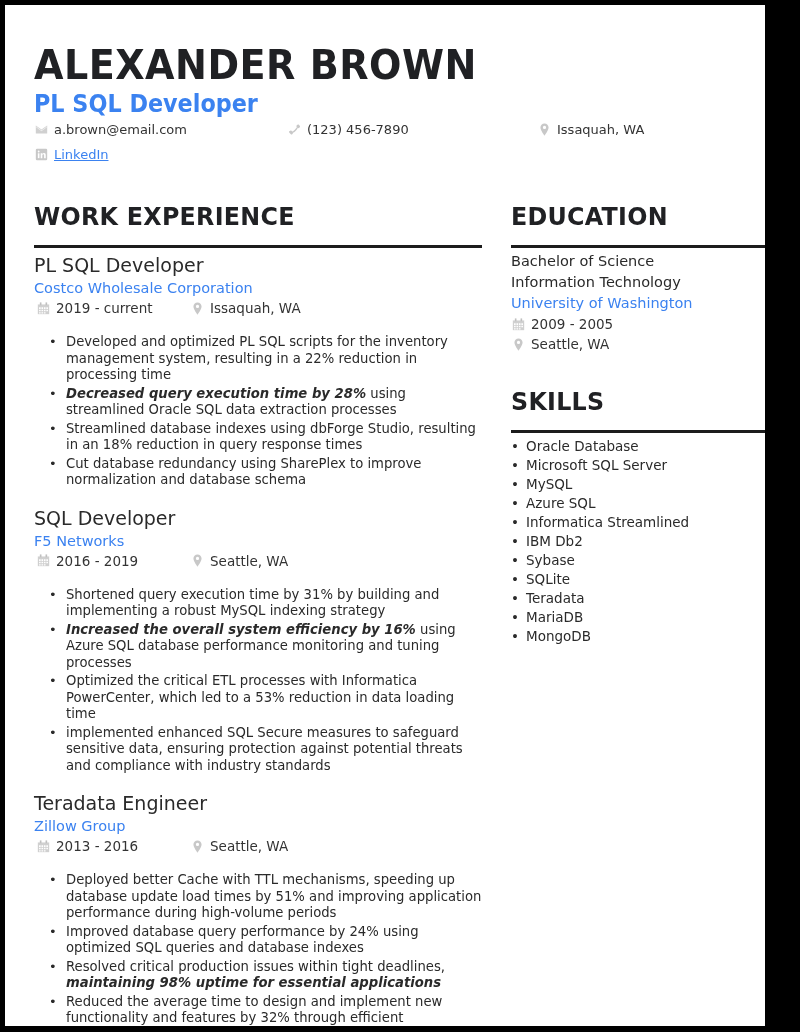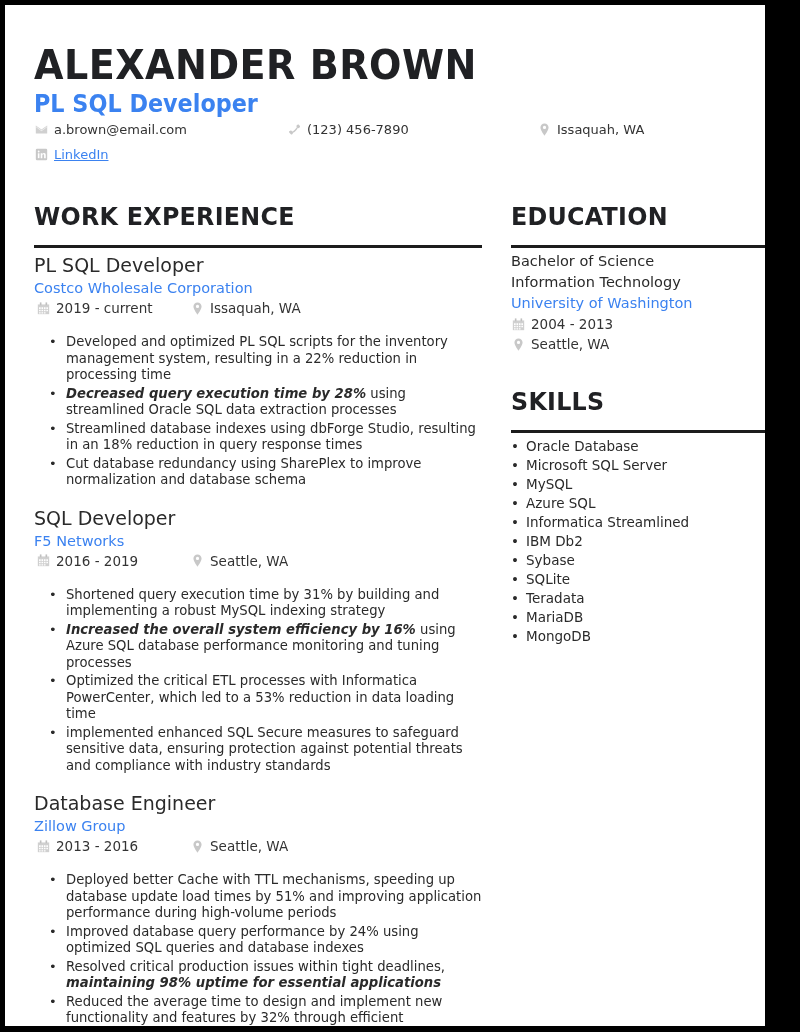--- a/index.html
+++ b/index.html
@@ -165,21 +165,21 @@
       </div>
       <ul class="bullets">
         <li><span>Shortened query execution time by 31% by building and implementing a robust MySQL indexing strategy</span></li>
         <li><span class="em">Increased the overall system efficiency by 16%</span><span> using Azure SQL database performance monitoring and tuning processes</span></li>
         <li><span>Optimized the critical ETL processes with Informatica PowerCenter, which led to a 53% reduction in data loading time</span></li>
         <li><span>implemented enhanced SQL Secure measures to safeguard sensitive data, ensuring protection against potential threats and compliance with industry standards</span></li>
       </ul>
     </div>
 
     <div class="job">
-      <div class="job-title">Database Engineer</div>
+      <div class="job-title">Teradata Engineer</div>
       <div class="company">Zillow Group</div>
       <div class="meta">
         <span class="date">
             <span class="icon">
               <svg viewBox="0 0 16 16">
                 <path d="M1 3h14v12H1z" fill="#d0d0d0"></path>
                 <rect x="3.5" y="0.5" width="2" height="3.5" fill="#c0c0c0"></rect>
                 <rect x="10.5" y="0.5" width="2" height="3.5" fill="#c0c0c0"></rect>
                 <path d="M2.5 6.5h2v2h-2zM5.5 6.5h2v2h-2zM8.5 6.5h2v2h-2zM11.5 6.5h2v2h-2zM2.5 9.5h2v2h-2zM5.5 9.5h2v2h-2zM8.5 9.5h2v2h-2zM11.5 9.5h2v2h-2zM2.5 12.5h2v1.5h-2zM5.5 12.5h2v1.5h-2zM8.5 12.5h2v1.5h-2z" fill="#fff"></path>
               </svg>
@@ -213,21 +213,21 @@
         <div class="edu-school">University of Washington</div>
         <div class="edu-meta">
           <span class="icon">
               <svg viewBox="0 0 16 16">
                 <path d="M1 3h14v12H1z" fill="#d0d0d0"></path>
                 <rect x="3.5" y="0.5" width="2" height="3.5" fill="#c0c0c0"></rect>
                 <rect x="10.5" y="0.5" width="2" height="3.5" fill="#c0c0c0"></rect>
                 <path d="M2.5 6.5h2v2h-2zM5.5 6.5h2v2h-2zM8.5 6.5h2v2h-2zM11.5 6.5h2v2h-2zM2.5 9.5h2v2h-2zM5.5 9.5h2v2h-2zM8.5 9.5h2v2h-2zM11.5 9.5h2v2h-2zM2.5 12.5h2v1.5h-2zM5.5 12.5h2v1.5h-2zM8.5 12.5h2v1.5h-2z" fill="#fff"></path>
               </svg>
             </span>
-          <span>2004 - 2013</span>
+          <span>2009 - 2005</span>
         </div>
         <div class="edu-meta">
           <span class="icon">
               <svg viewBox="0 0 16 16">
                 <path d="M8 0.5C5 0.5 3 2.7 3 5.5 3 9 8 15.5 8 15.5S13 9 13 5.5C13 2.7 11 0.5 8 0.5zM8 7.5a2 2 0 110-4 2 2 0 010 4z"></path>
               </svg>
             </span>
           <span>Seattle, WA</span>
         </div>
       </div>

